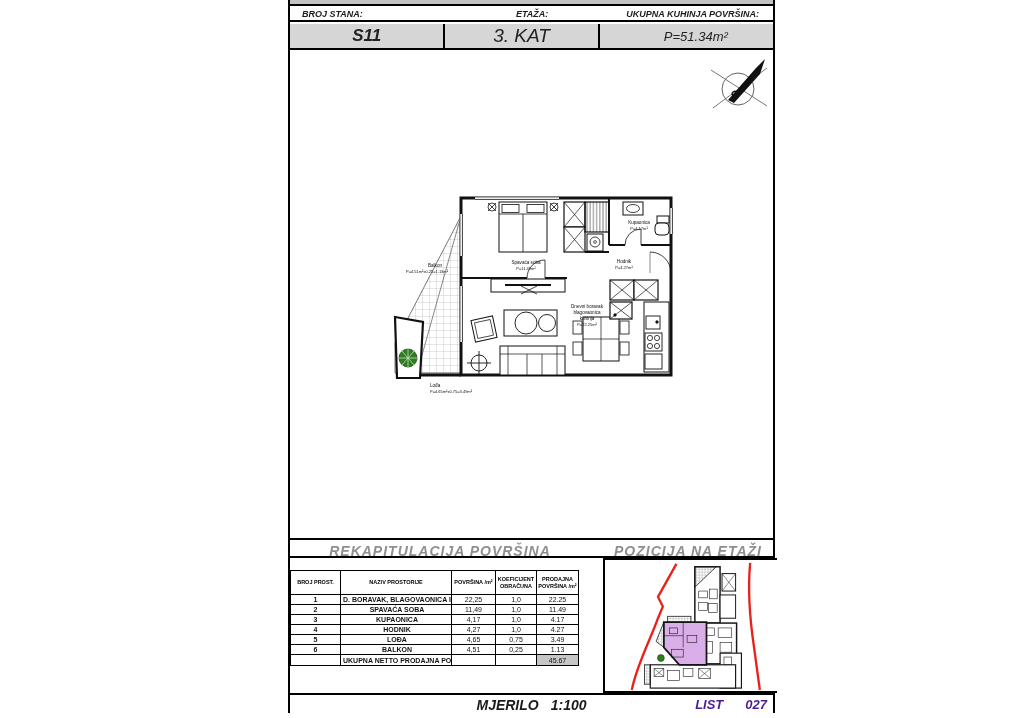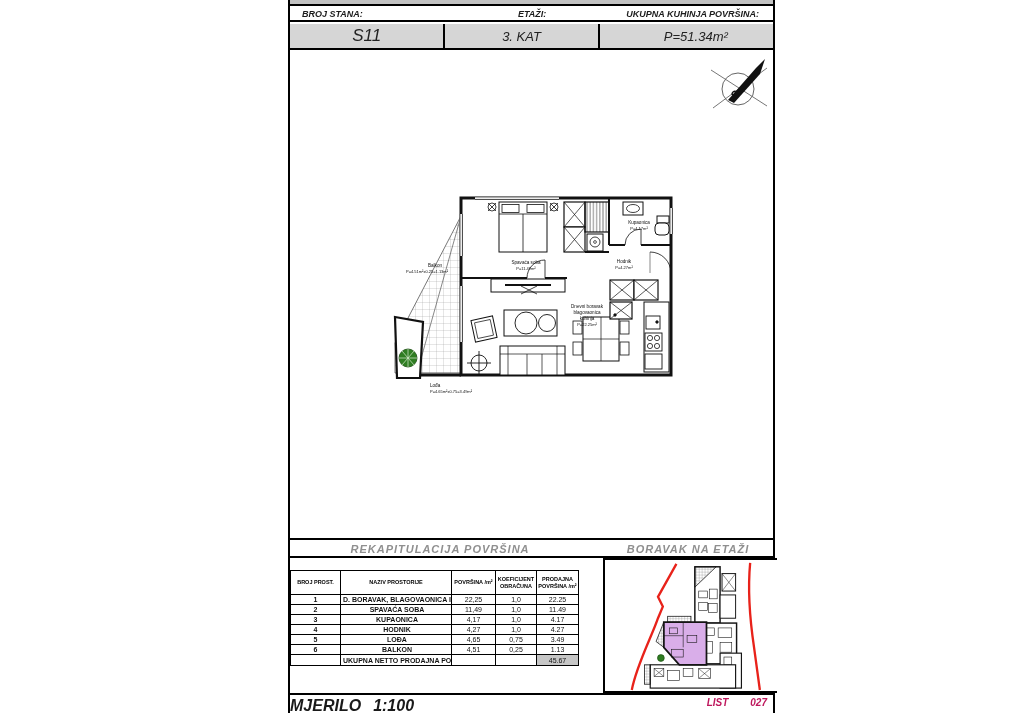--- a/index.html
+++ b/index.html
@@ -9,60 +9,60 @@
            border-left:2px solid #000; border-right:2px solid #000; border-bottom:2px solid #000;
            background:#fff; }
   .topstrip { position:absolute; left:0; top:0; width:100%; height:6px; background:#c2c2c2; border-bottom:2px solid #000; }
   .hdr-labels { position:absolute; left:0; top:8px; width:100%; height:14px; display:flex; border-bottom:2px solid #000; background:#fff; }
   .hdr-labels .cell { font-size:9px; font-weight:bold; font-style:italic; color:#1c1c1c; display:flex; align-items:center; }
   .hl1 { width:163px; padding-left:12px; }
   .hl2 { width:162px; justify-content:center; }
   .hl3 { width:162px; justify-content:center; }
   .hdr-values { position:absolute; left:0; top:24px; width:100%; height:26px; display:flex; background:#d6d6d6; border-bottom:2px solid #000; }
   .hdr-values .cell { display:flex; align-items:center; justify-content:center; font-style:italic; color:#222; }
-  .hv1 { width:163px; border-right:2px solid #000; font-size:17px; font-weight:normal; }
-  .hv2 { width:162px; border-right:2px solid #000; font-size:13px; }
+  .hv1 { width:163px; border-right:2px solid #000; font-size:17px; font-weight:bold; }
+  .hv2 { width:162px; border-right:2px solid #000; font-size:19px; }
   .hv3 { width:162px; font-size:13px;margin-left:19px; }
   .plan-area { position:absolute; left:0; top:50px; width:100%; height:488px; background:#fff; }
   .compass { position:absolute; left:418px; top:8px; }
   .plansvg { position:absolute; left:97px; top:140px; }
   .titlebar { position:absolute; left:0; top:538px; width:100%; height:20px; border-top:2px solid #000; border-bottom:2px solid #000; }
-  .titlebar span { position:absolute; top:3px; font-size:11px; font-weight:bold; font-style:italic; color:#8f8f8f; letter-spacing:1px; white-space:nowrap; }
+  .titlebar span { position:absolute; top:3px; font-size:14px; font-weight:bold; font-style:italic; color:#8f8f8f; letter-spacing:1px; white-space:nowrap; }
   .t-left  { left:0; width:300px; text-align:center; }
   .t-right { left:313px; width:170px; text-align:center; }
   .bottom-zone { position:absolute; left:0; top:558px; width:100%; height:135px; }
   table.rekap { position:absolute; left:0; top:12px; width:288px; border-collapse:collapse; table-layout:fixed; }
   table.rekap th, table.rekap td { border:1px solid #000; overflow:hidden; white-space:nowrap; }
   table.rekap th { font-size:5.5px; font-weight:bold; text-align:center; line-height:1.25; padding:1px; white-space:normal; height:24px; vertical-align:middle; }
   table.rekap td { height:10px; font-size:7px; text-align:center; color:#111; }
   td.cname { font-size:5.5px; font-weight:bold; text-align:left; padding-left:2px; }
   td.cnum-b { font-weight:bold; }
   td.total-cell { background:#c6c6c6; }
   tr.foot td { height:11px; }
   .minimap { position:absolute; left:313px; top:0; width:174px; height:135px; border:2px solid #000; border-right:none; background:#fff; overflow:hidden; }
   .footerbar { position:absolute; left:0; top:693px; width:100%; height:20px; border-top:2px solid #000; background:#fff; }
-  .footerbar .mjerilo { position:absolute; left:0; width:100%; top:2px; text-align:left; font-size:16px; font-weight:bold; font-style:italic; color:#1a1a1a; }
+  .footerbar .mjerilo { position:absolute; left:0; width:100%; top:2px; text-align:center; font-size:14px; font-weight:bold; font-style:italic; color:#1a1a1a; }
   .footerbar .mjerilo .gap { display:inline-block; width:12px; }
-  .footerbar .list { position:absolute; right:6px; top:2px; font-size:10px; font-weight:bold; font-style:italic; color:#be185d;margin-left:24px; }
+  .footerbar .list { position:absolute; right:6px; top:2px; font-size:13px; font-weight:bold; font-style:italic; color:#4c1d95;margin-left:24px; }
   .footerbar .list .gap { display:inline-block; width:22px; }
   svg text { font-family:"Liberation Sans", sans-serif; fill:#111; }
   .lbl  { font-size:4.6px; }
   .lbl2 { font-size:4px; }
 </style>
 </head>
 <body>
 
 <div class="stage">
   <div class="sheet">
 
     <div class="topstrip"></div>
 
     <div class="hdr-labels">
       <div class="cell hl1">BROJ STANA:</div>
-      <div class="cell hl2">ETAŽI:</div>
+      <div class="cell hl2">ETAŽA:</div>
       <div class="cell hl3">UKUPNA KUHINJA POVRŠINA:</div>
     </div>
 
     <div class="hdr-values">
       <div class="cell hv1">S11</div>
       <div class="cell hv2">3. KAT</div>
       <div class="cell hv3">P=51.34m²</div>
     </div>
 
     <div class="plan-area">
@@ -233,21 +233,21 @@
           <text class="lbl" x="200" y="130">kuhinja</text>
           <text class="lbl2" x="200" y="136">P=22.25m²</text>
           <text class="lbl" x="43" y="197" text-anchor="start">Lođa</text>
           <text class="lbl2" x="43" y="203" text-anchor="start">P=4.65m²x0.75=3.49m²</text>
         </g>
       </svg>
     </div>
 
     <div class="titlebar">
       <span class="t-left">REKAPITULACIJA POVRŠINA</span>
-      <span class="t-right">BORAVAK NA ETAŽI</span>
+      <span class="t-right">POZICIJA NA ETAŽI</span>
     </div>
 
     <div class="bottom-zone">
 
       <table class="rekap">
         <colgroup>
             <col style="width:50px">
             <col style="width:111px">
             <col style="width:44px">
             <col style="width:41px">

